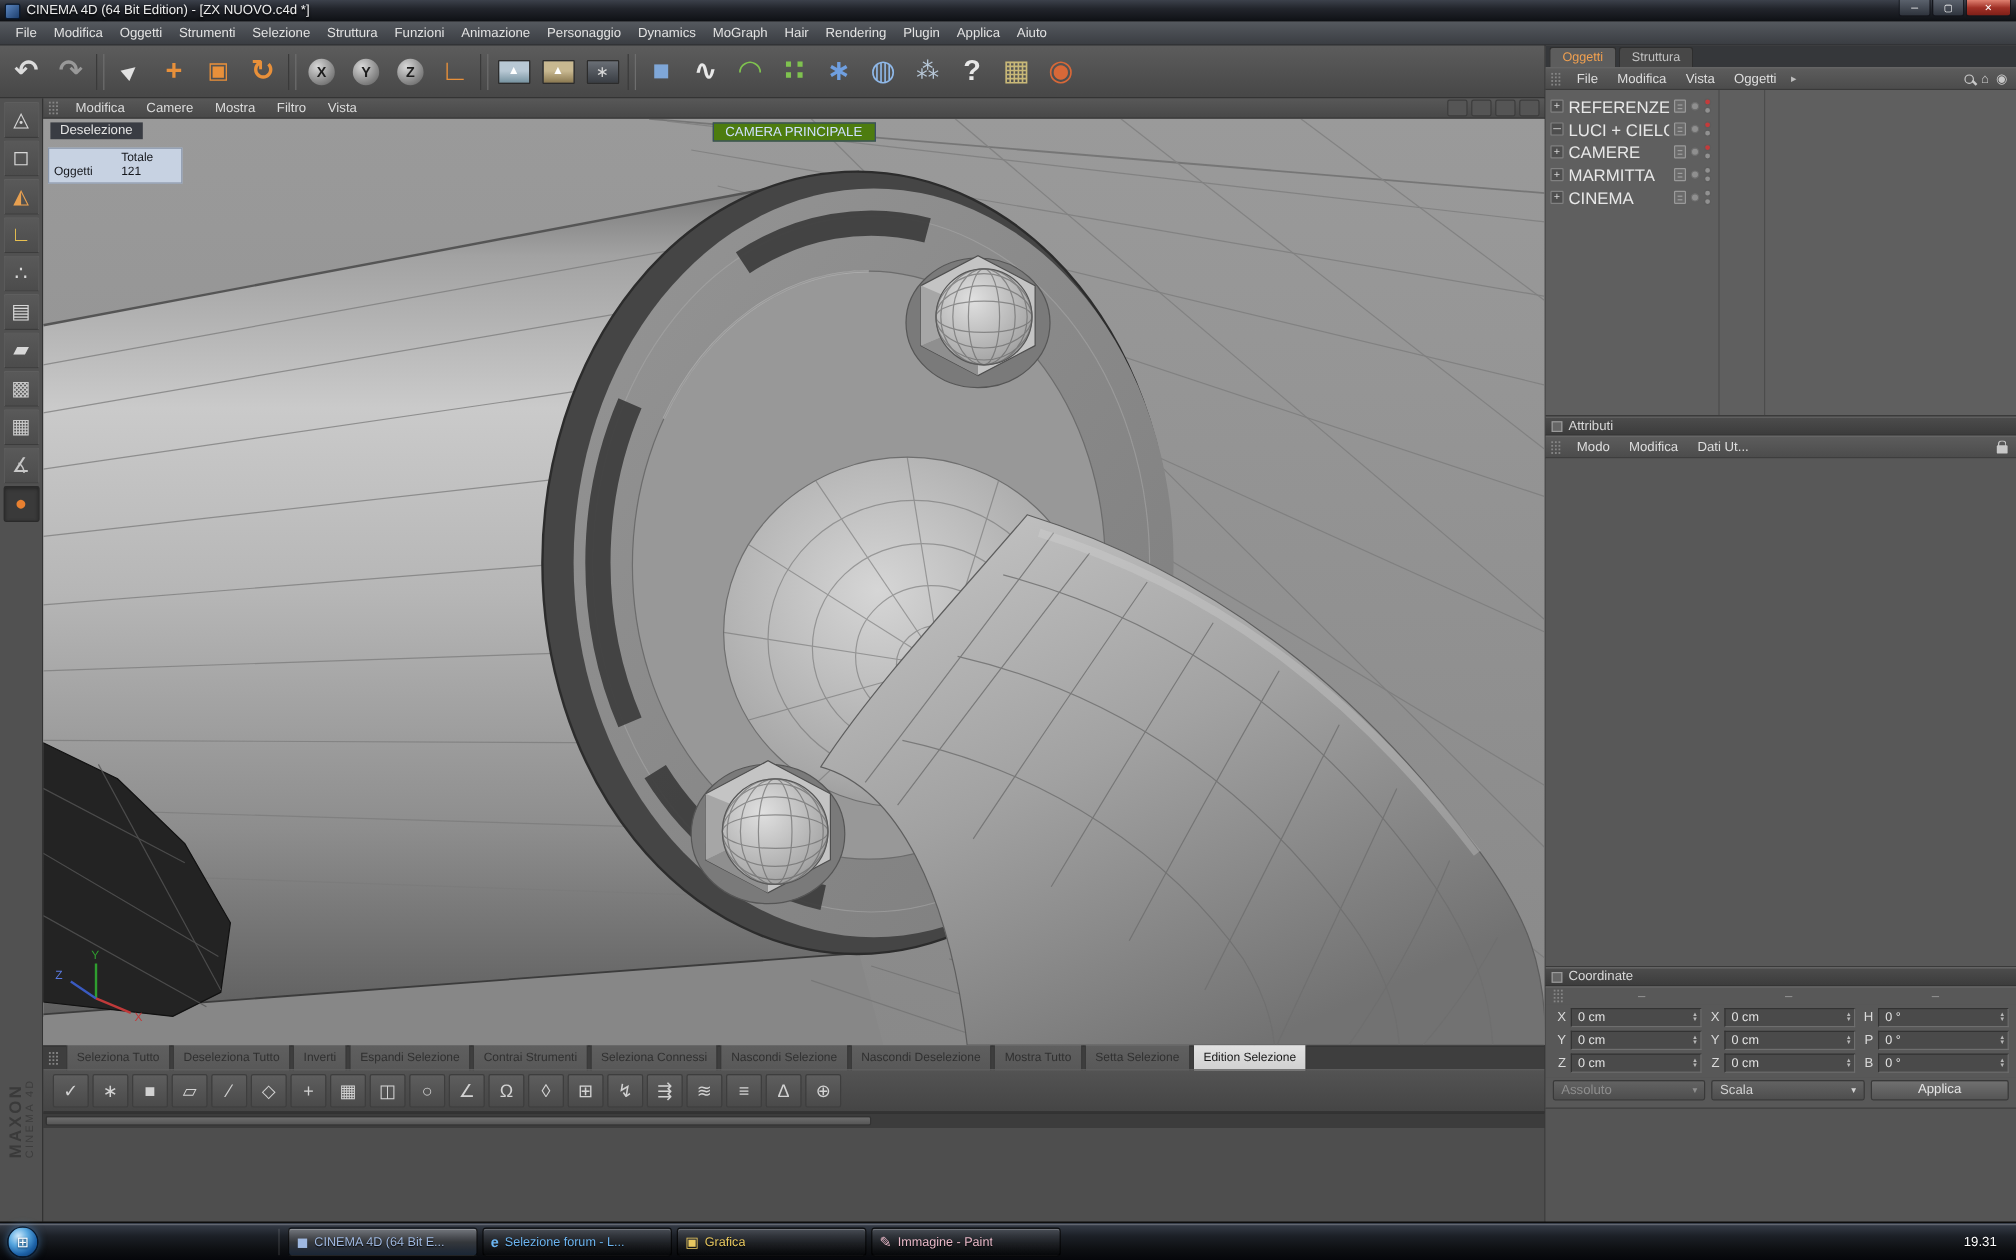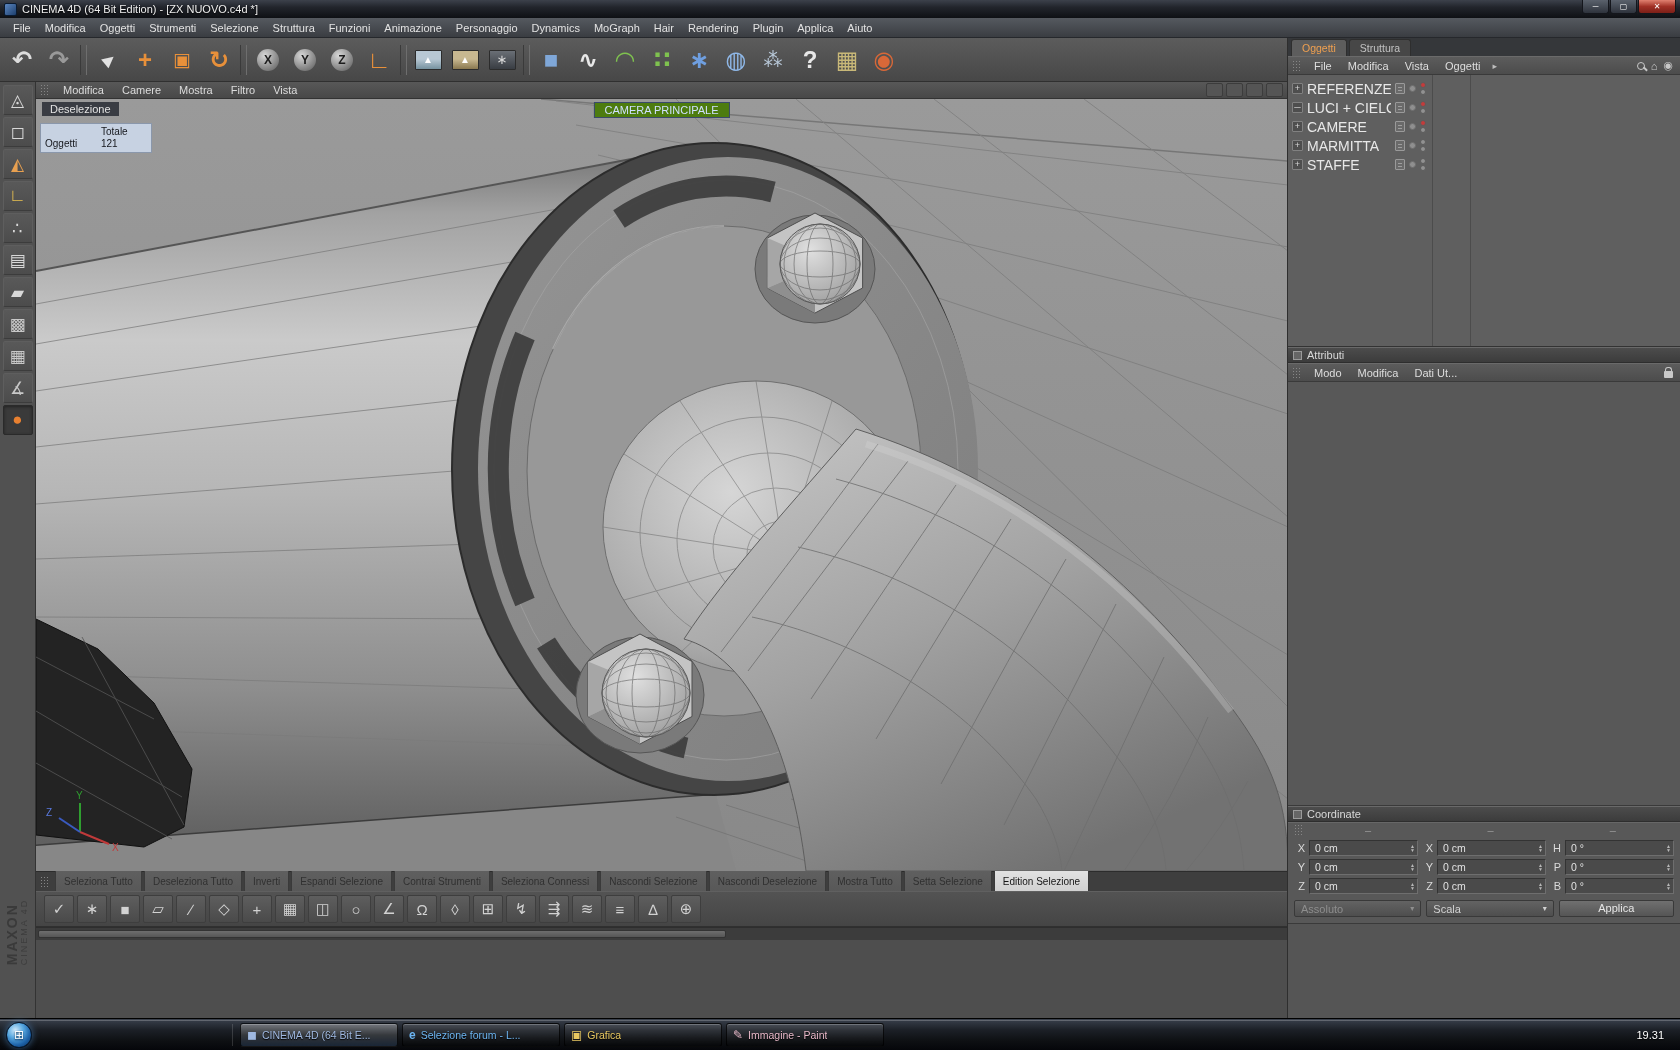--- a/index.html
+++ b/index.html
@@ -680,21 +680,21 @@
             <span class="tree-label">MARMITTA</span>
             <span class="badge"></span>
             <span class="layerdot"></span>
             <span class="visdots">
               <i style="background: rgb(145, 145, 145);"></i>
               <i></i>
             </span>
           </div>
           <div class="tree-row">
             <span class="expando">+</span>
-            <span class="tree-label">STAFFE</span>
+            <span class="tree-label">CINEMA</span>
             <span class="badge"></span>
             <span class="layerdot"></span>
             <span class="visdots">
               <i style="background: rgb(145, 145, 145);"></i>
               <i></i>
             </span>
           </div>
       </div>
 
       <div class="panel-header">

